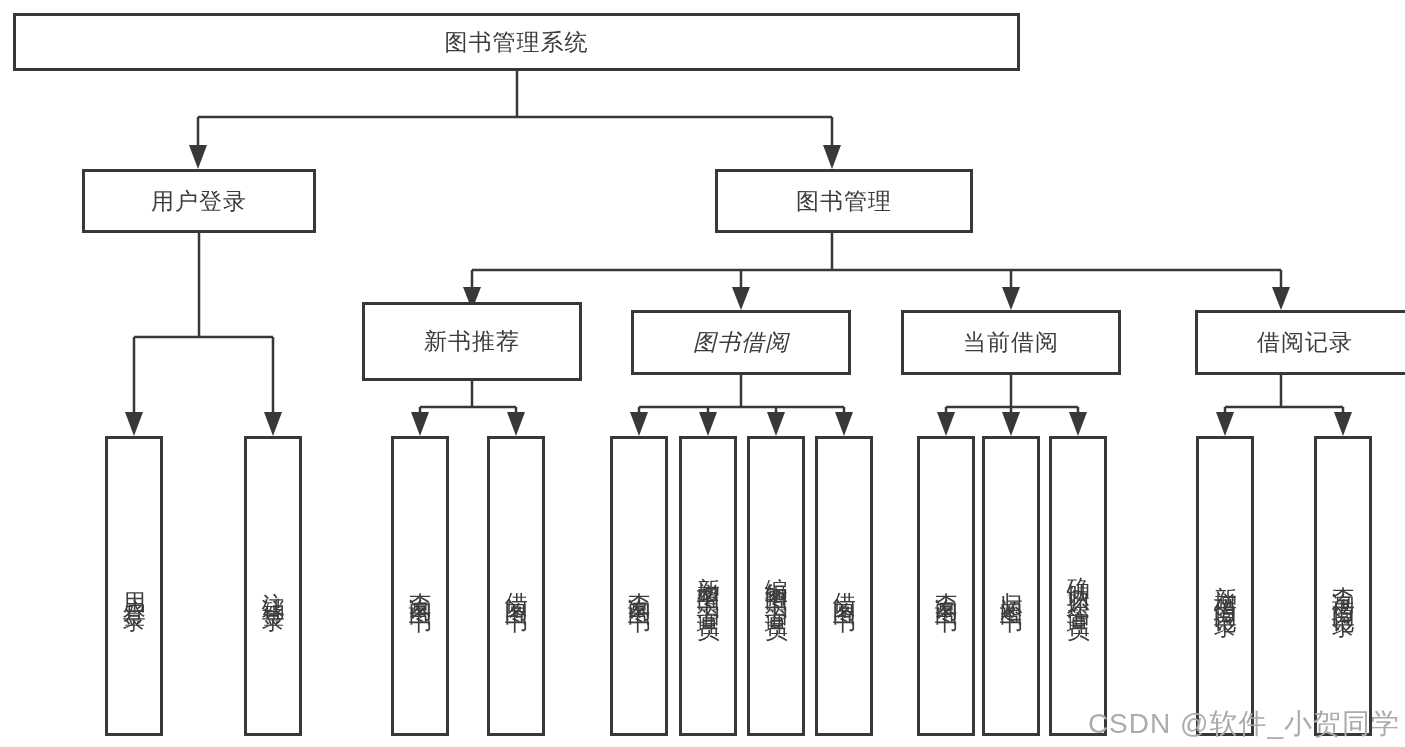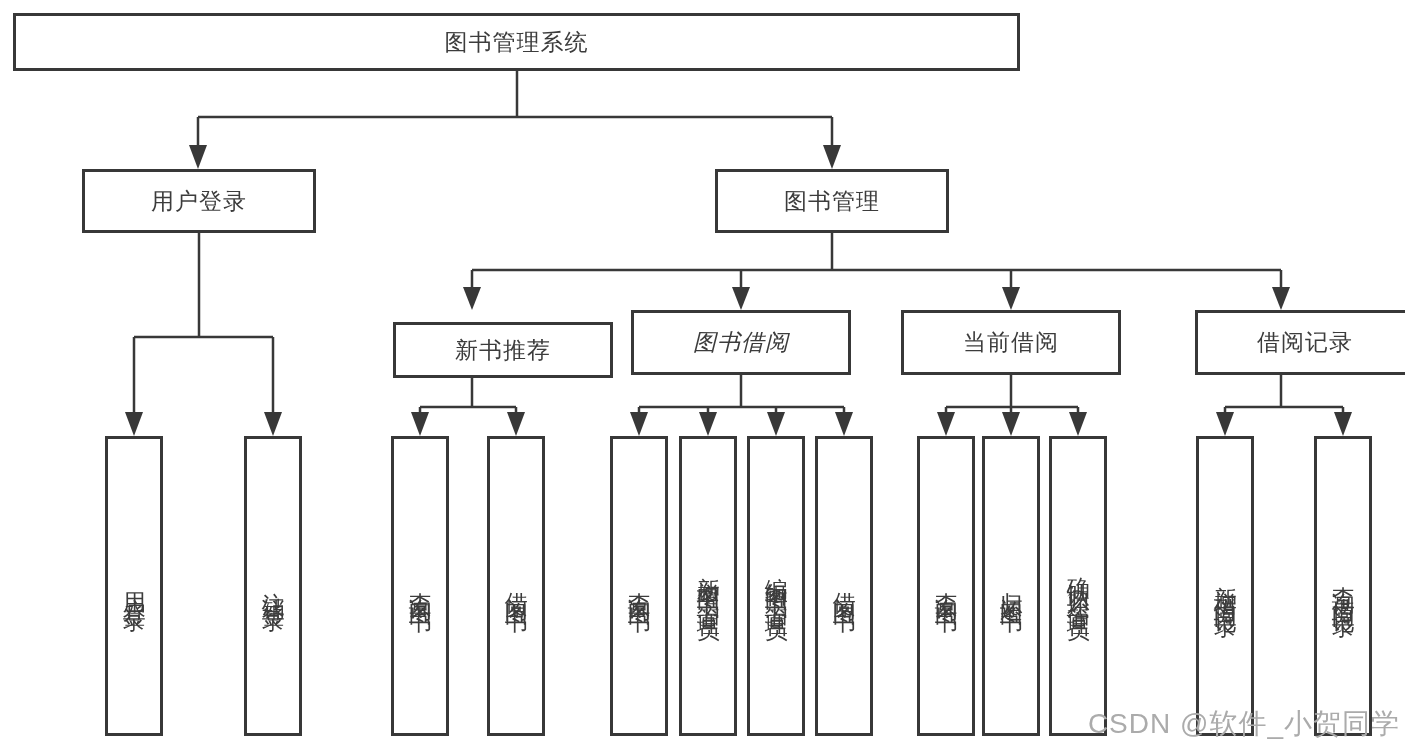--- a/index.html
+++ b/index.html
@@ -114,23 +114,23 @@
       <polygon points="1069,412 1087,412 1078,436"></polygon>
 
       <polygon points="1216,412 1234,412 1225,436"></polygon>
       <polygon points="1334,412 1352,412 1343,436"></polygon>
     </g>
   </svg>
 
   <div class="hbox" style="left:13px; top:13px; width:1007px; height:58px;">图书管理系统</div>
 
   <div class="hbox" style="left:82px; top:169px; width:234px; height:64px;">用户登录</div>
-  <div class="hbox" style="left:715px; top:169px; width:234px; height:64px;">图书管理</div>
+  <div class="hbox" style="left:715px; top:169px; width:258px; height:64px;">图书管理</div>
 
-  <div class="hbox" style="left:362px; top:322px; width:220px; height:56px;margin-left:31px;">新书推荐</div>
+  <div class="hbox" style="left:362px; top:302px; width:220px; height:79px;">新书推荐</div>
   <div class="hbox" style="left:631px; top:310px; width:220px; height:65px;font-style:italic;">图书借阅</div>
   <div class="hbox" style="left:901px; top:310px; width:220px; height:65px;">当前借阅</div>
   <div class="hbox" style="left:1171px; top:310px; width:220px; height:65px;margin-left:24px;">借阅记录</div>
 
   <div class="vbox" style="left:105px;">
     <span class="vtext">用户登录</span>
   </div>
   <div class="vbox" style="left:244px;">
     <span class="vtext">注销登录</span>
   </div>

